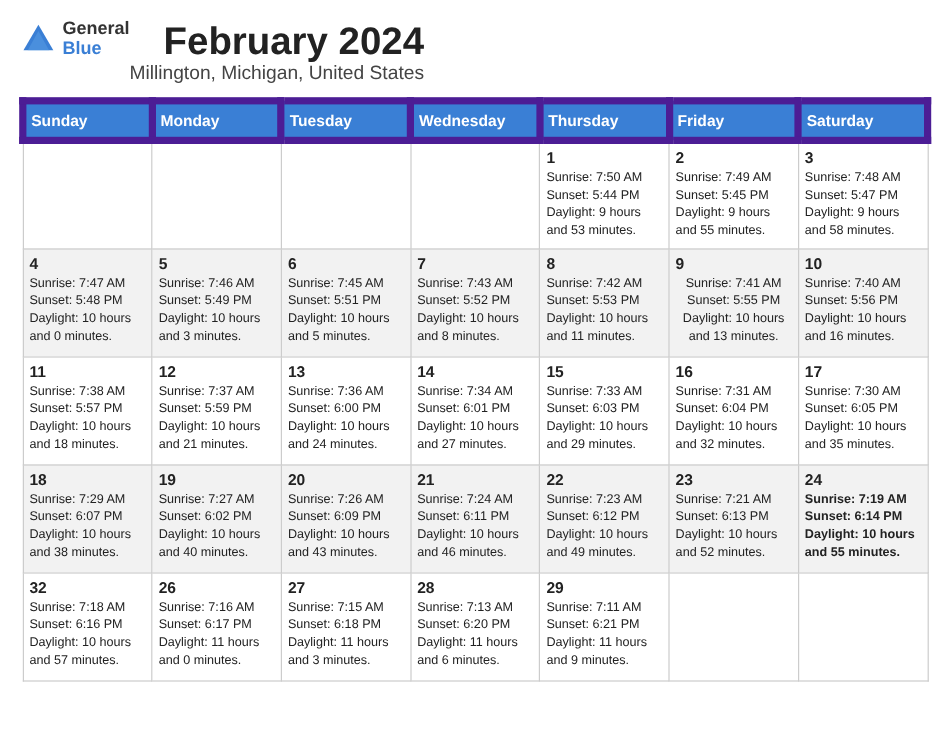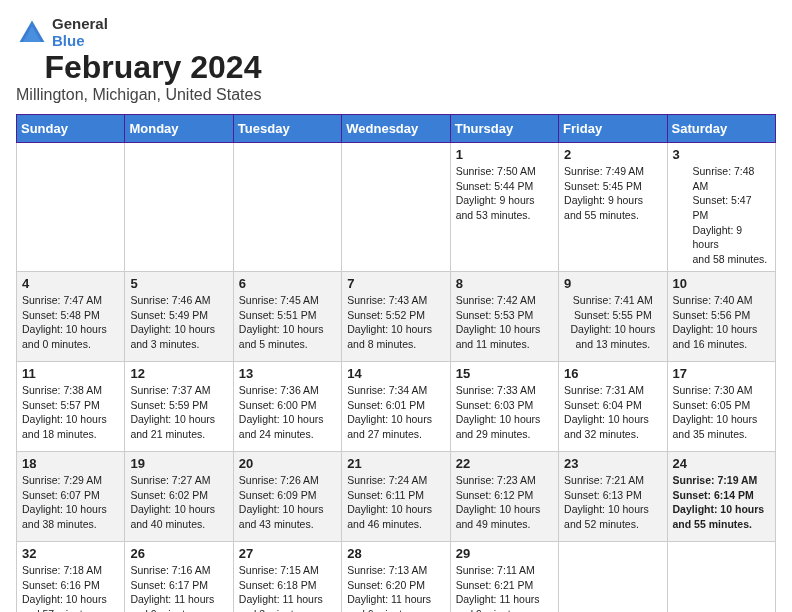--- a/index.html
+++ b/index.html
@@ -8,21 +8,20 @@
       background: #fff;
       width: 792px;
       min-height: 612px;
       padding: 16px;
     }
     .header {
       display: flex;
       justify-content: flex-start;
       align-items: flex-start;
       margin-bottom: 10px;
-      flex-direction: column;
     }
     .logo {
       display: flex;
       align-items: center;
       gap: 4px;
     }
     .logo-text {
       display: flex;
       flex-direction: column;
       font-size: 15px;
@@ -55,21 +54,21 @@
     }
     thead tr {
       background: #3a7fd5;
       color: #fff;
     }
     thead th {
       padding: 6px 4px;
       font-size: 13px;
       font-weight: bold;
       text-align: left;
-      border: 1px solid #4c1d95;
+      border: 6px solid #4c1d95;
     }
     tbody tr {
       vertical-align: top;
     }
     tbody td {
       border: 1px solid #ccc;
       padding: 4px 5px;
       font-size: 11px;
       color: #222;
       min-height: 80px;
@@ -139,21 +138,21 @@
         </td>
         <td>
           <span class="day-num">2</span>
           <div class="cell-content" style="white-space: pre-line;">Sunrise: 7:49 AM
 Sunset: 5:45 PM
 Daylight: 9 hours
 and 55 minutes.</div>
         </td>
         <td>
           <span class="day-num">3</span>
-          <div class="cell-content" style="white-space: pre-line; margin-left: 20px;">Sunrise: 7:48 AM
+          <div class="cell-content" style="white-space: pre-line;">Sunrise: 7:48 AM
 Sunset: 5:47 PM
 Daylight: 9 hours
 and 58 minutes.</div>
         </td>
       </tr>
       <tr>
         <td>
           <span class="day-num">4</span>
           <div class="cell-content" style="white-space: pre-line;">Sunrise: 7:47 AM
 Sunset: 5:48 PM

